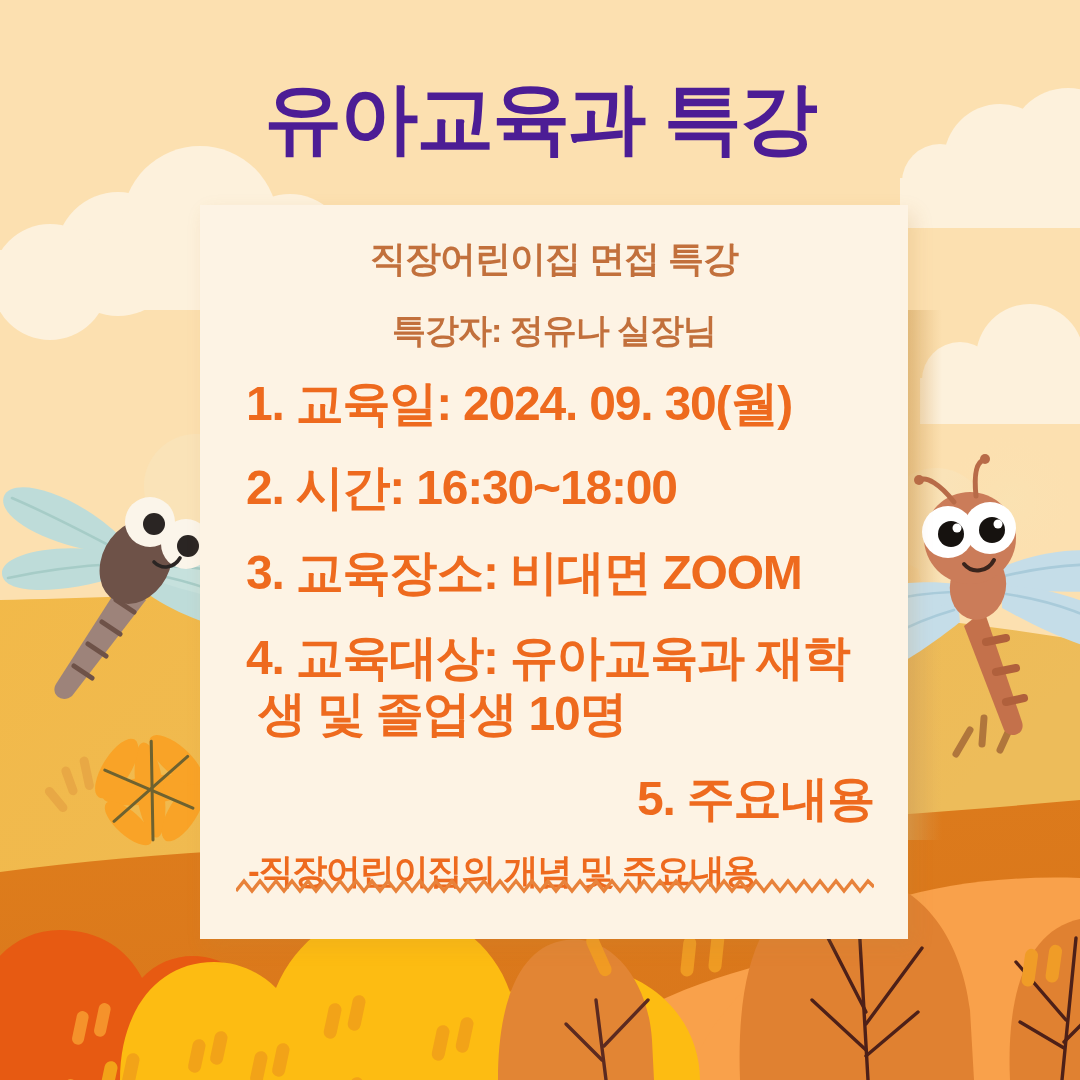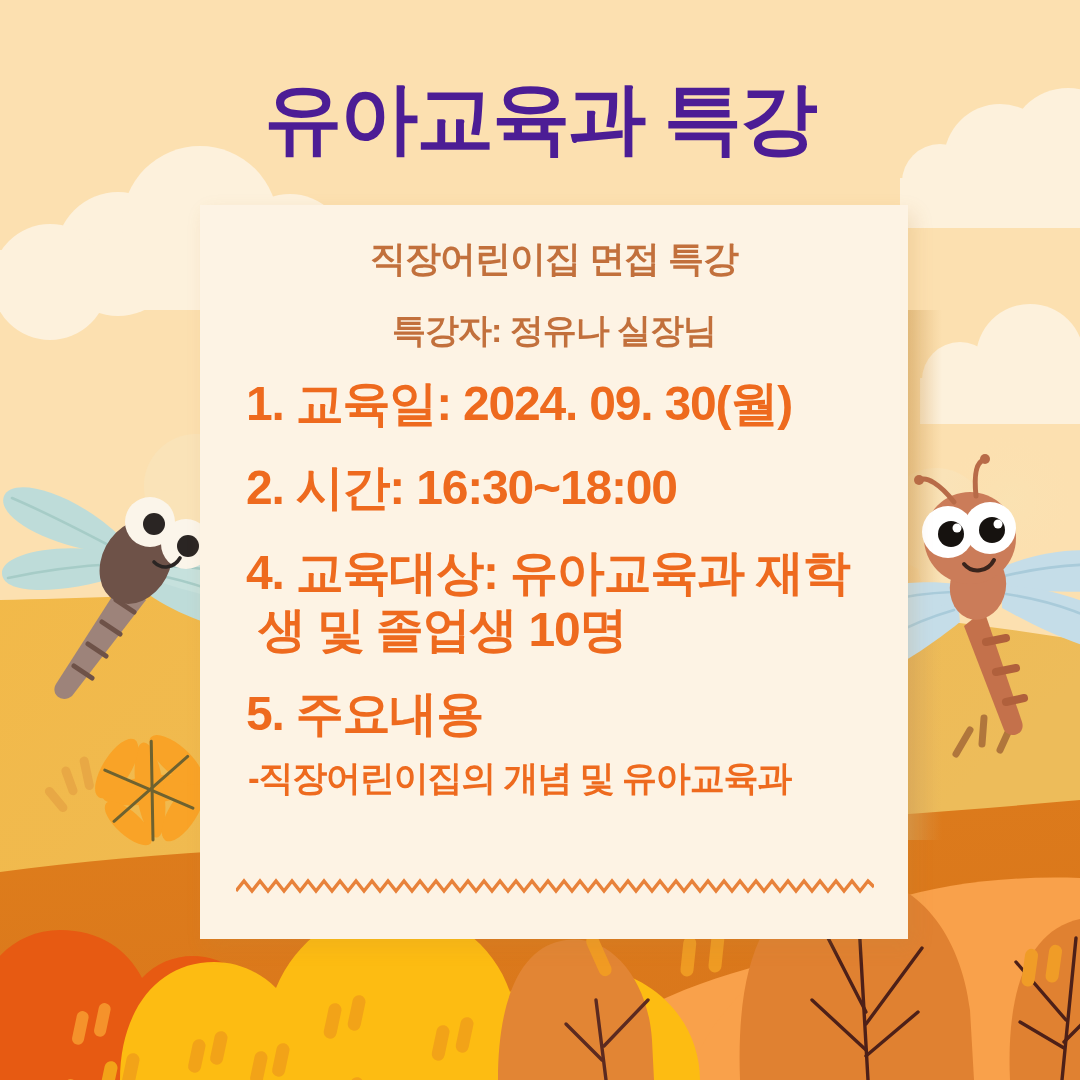--- a/index.html
+++ b/index.html
@@ -81,21 +81,21 @@
   .item {
     color: #EE6A1E;
     font-weight: 800;
     font-size: 48px;
     letter-spacing: -1.2px;
     line-height: 1.18;
     margin-bottom: 28px;
     padding-left: 12px;
     text-indent: -12px;
   }
-  .item.tight { margin-bottom: 12px; }
+  .item.tight { margin-bottom: 20px; text-align: right; }
   .sub-list {
     margin: 0;
     padding: 0 0 0 14px;
     list-style: none;
   }
   .sub-item {
     color: #EE6A1E;
     font-weight: 800;
     font-size: 35px;
     letter-spacing: -1.2px;
@@ -371,26 +371,27 @@
 
   <div class="card">
 
     <div class="card-heading">직장어린이집 면접 특강</div>
 
     <div class="card-subheading">특강자: 정유나 실장님</div>
 
     <ul class="item-list">
       <li class="item">1. 교육일: 2024. 09. 30(월)</li>
       <li class="item">2. 시간: 16:30~18:00</li>
+      <li class="item">3. 교육장소: 비대면 ZOOM</li>
       <li class="item">4. 교육대상: 유아교육과 재학생 및 졸업생 10명</li>
       <li class="item tight">5. 주요내용</li>
     </ul>
 
     <ul class="sub-list">
-      <li class="sub-item">-직장어린이집의 개념 및 유아교육과</li>
+      <li class="sub-item">-직장어린이집의 개념 및 주요내용</li>
     </ul>
 
     <svg class="zigzag" viewBox="0 0 638 20" preserveAspectRatio="none" aria-hidden="true">
       <polyline points="0,14 8,4 16,14 24,4 32,14 40,4 48,14 56,4 64,14 72,4 80,14 88,4 96,14 104,4 112,14 120,4 128,14 136,4 144,14 152,4 160,14 168,4 176,14 184,4 192,14 200,4 208,14 216,4 224,14 232,4 240,14 248,4 256,14 264,4 272,14 280,4 288,14 296,4 304,14 312,4 320,14 328,4 336,14 344,4 352,14 360,4 368,14 376,4 384,14 392,4 400,14 408,4 416,14 424,4 432,14 440,4 448,14 456,4 464,14 472,4 480,14 488,4 496,14 504,4 512,14 520,4 528,14 536,4 544,14 552,4 560,14 568,4 576,14 584,4 592,14 600,4 608,14 616,4 624,14 632,4 638,10" fill="none" stroke="#E8823A" stroke-width="3.4" stroke-linejoin="miter"></polyline>
     </svg>
   </div>
 
 </div>
 
 </body></html>

